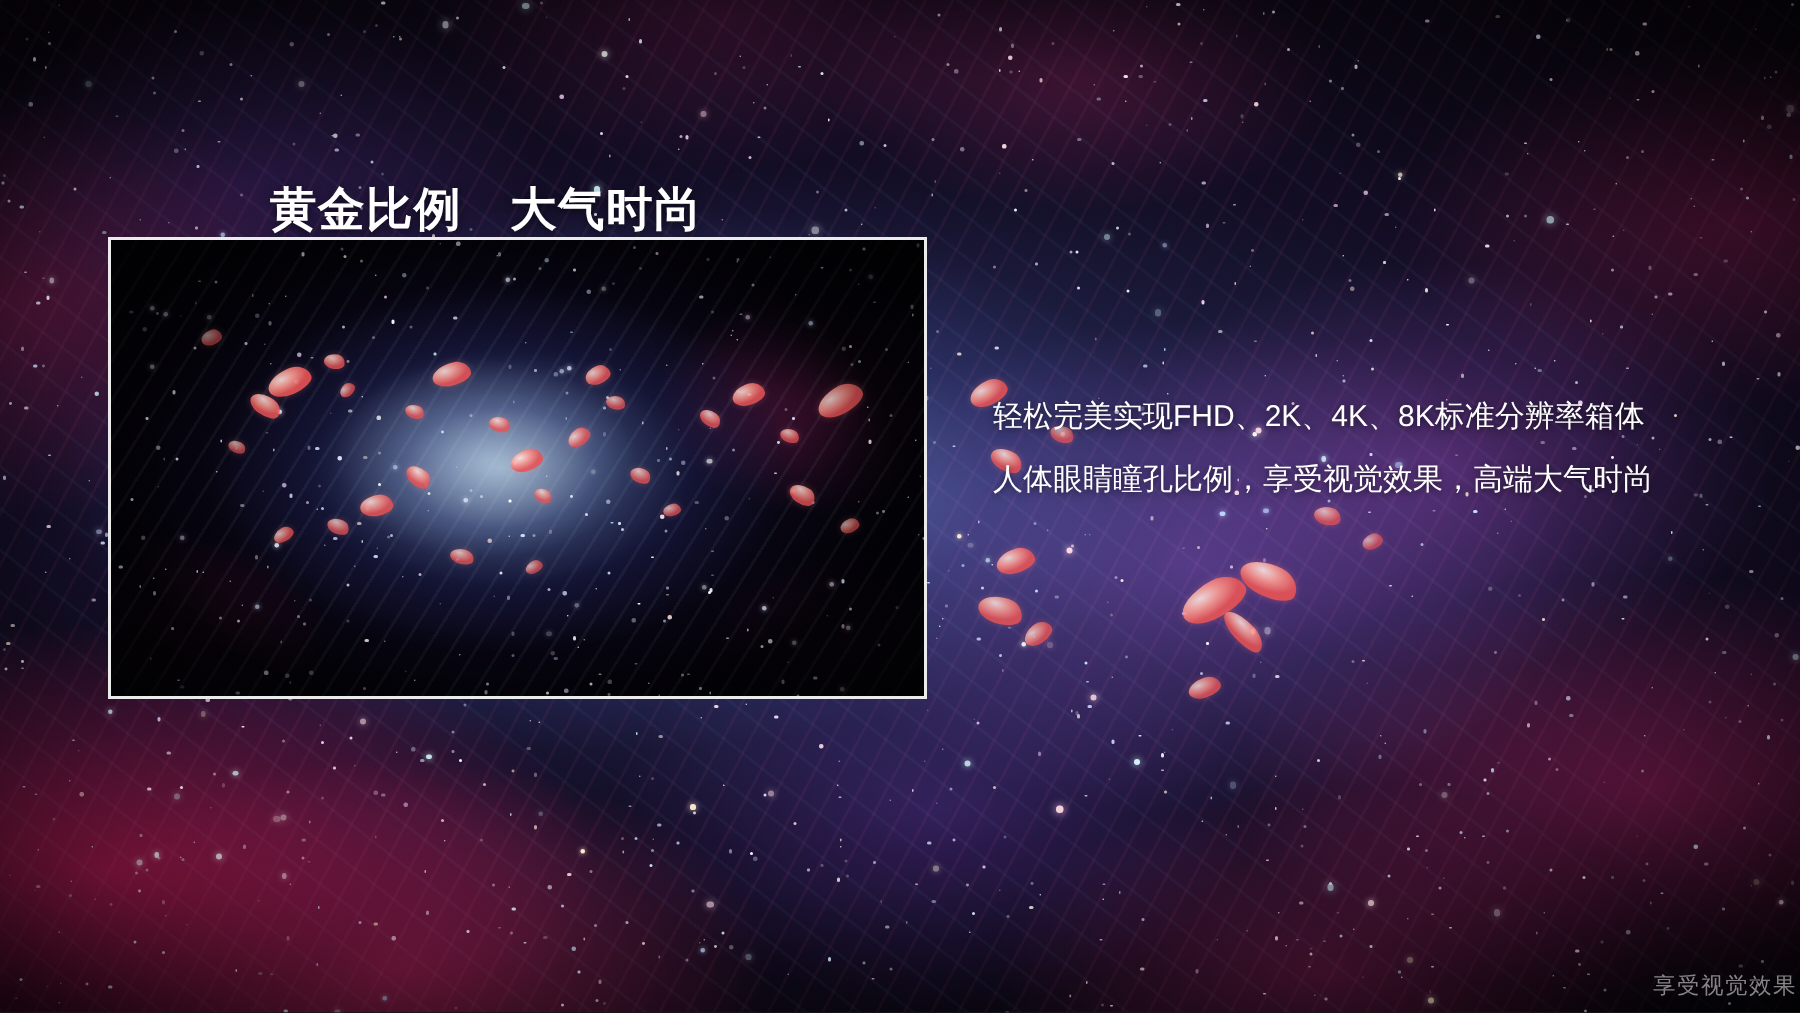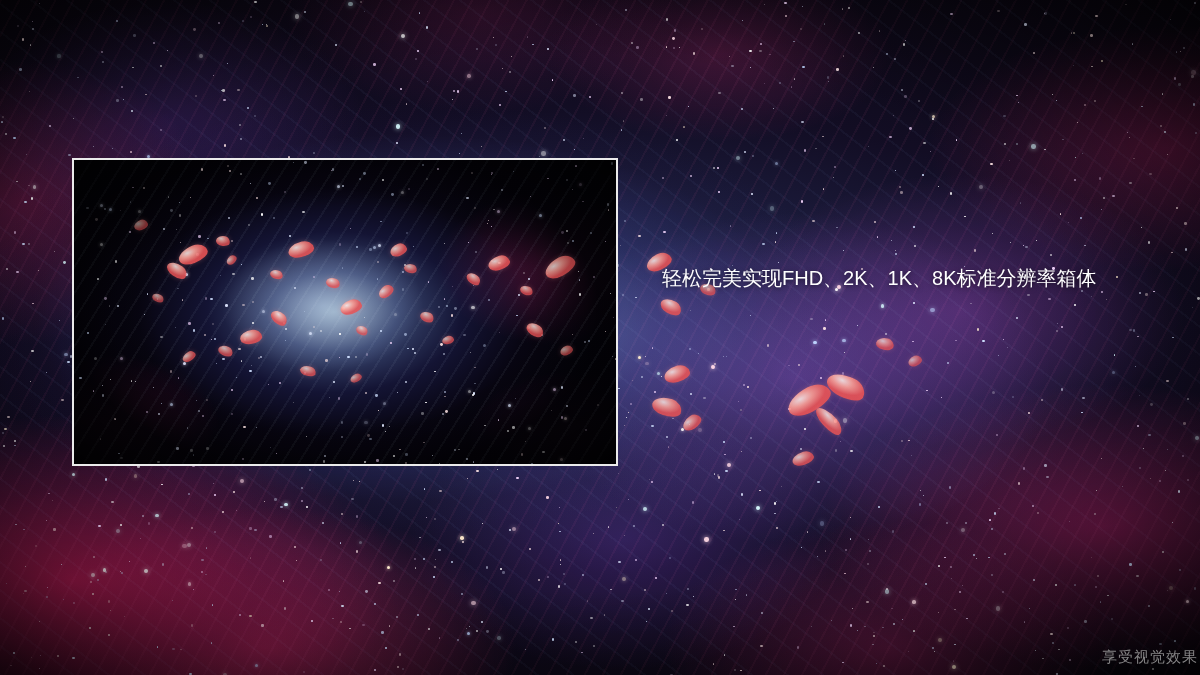--- a/index.html
+++ b/index.html
@@ -1236,20 +1236,21 @@
       <i class="petal" style="left:682px;top:416px;width:20px;height:13px;opacity:0.85;transform:rotate(-34deg);"></i>
       <i class="petal" style="left:700px;top:284px;width:16px;height:11px;opacity:0.8;transform:rotate(22deg);"></i>
       <i class="petal" style="left:786px;top:388px;width:46px;height:24px;opacity:0.95;transform:rotate(-28deg);"></i>
       <i class="petal" style="left:826px;top:376px;width:40px;height:22px;opacity:0.95;transform:rotate(26deg);"></i>
       <i class="petal" style="left:812px;top:414px;width:34px;height:14px;opacity:0.9;transform:rotate(48deg);"></i>
       <i class="petal" style="left:792px;top:452px;width:22px;height:13px;opacity:0.85;transform:rotate(-18deg);"></i>
       <i class="petal" style="left:876px;top:338px;width:18px;height:12px;opacity:0.8;transform:rotate(14deg);"></i>
       <i class="petal" style="left:908px;top:356px;width:14px;height:10px;opacity:0.72;transform:rotate(-22deg);"></i>
     </div>
 
+  <h1 id="title">黄金比例　大气时尚</h1>
 
   <div id="preview-frame">
     <div class="frame-inner">
       <div id="frame-neb"></div>
       <div id="frame-fil"></div>
       <div id="frame-stars" style="position:absolute;inset:0;">
           <i class="star" style="left:298.5px;top:85.8px;width:3.0px;height:3.0px;opacity:0.63;background:#cfe0ff;box-shadow:0 0 3.7px #cfe0ff;"></i>
           <i class="star" style="left:157.2px;top:80.0px;width:1.9px;height:1.9px;opacity:0.51;background:#ffe6e6;"></i>
           <i class="star" style="left:399.2px;top:232.4px;width:2.3px;height:2.3px;opacity:1.00;background:#dfe8ff;"></i>
           <i class="star" style="left:410.2px;top:264.8px;width:1.4px;height:1.4px;opacity:0.73;background:#ffffff;"></i>
@@ -1590,18 +1591,19 @@
           <i class="petal" style="left:452px;top:164px;width:18px;height:12px;opacity:0.86;transform:rotate(34deg);"></i>
           <i class="petal" style="left:486px;top:186px;width:13px;height:9px;opacity:0.78;transform:rotate(-20deg);"></i>
           <i class="petal" style="left:78px;top:134px;width:12px;height:8px;opacity:0.7;transform:rotate(26deg);"></i>
           <i class="petal" style="left:60px;top:60px;width:14px;height:10px;opacity:0.72;transform:rotate(-18deg);"></i>
         </div>
       <div id="frame-vig"></div>
     </div>
   </div>
 
   <div id="body-text">
-    <div class="body-line">轻松完美实现FHD、2K、1K、8K标准分辨率箱体</div>
+    <div class="body-line">轻松完美实现FHD、2K、4K、8K标准分辨率箱体</div>
+    <div class="body-line">人体眼睛瞳孔比例，享受视觉效果，高端大气时尚</div>
   </div>
 
   <div id="watermark">享受视觉效果</div>
 
 </div>
 
 </body></html>

